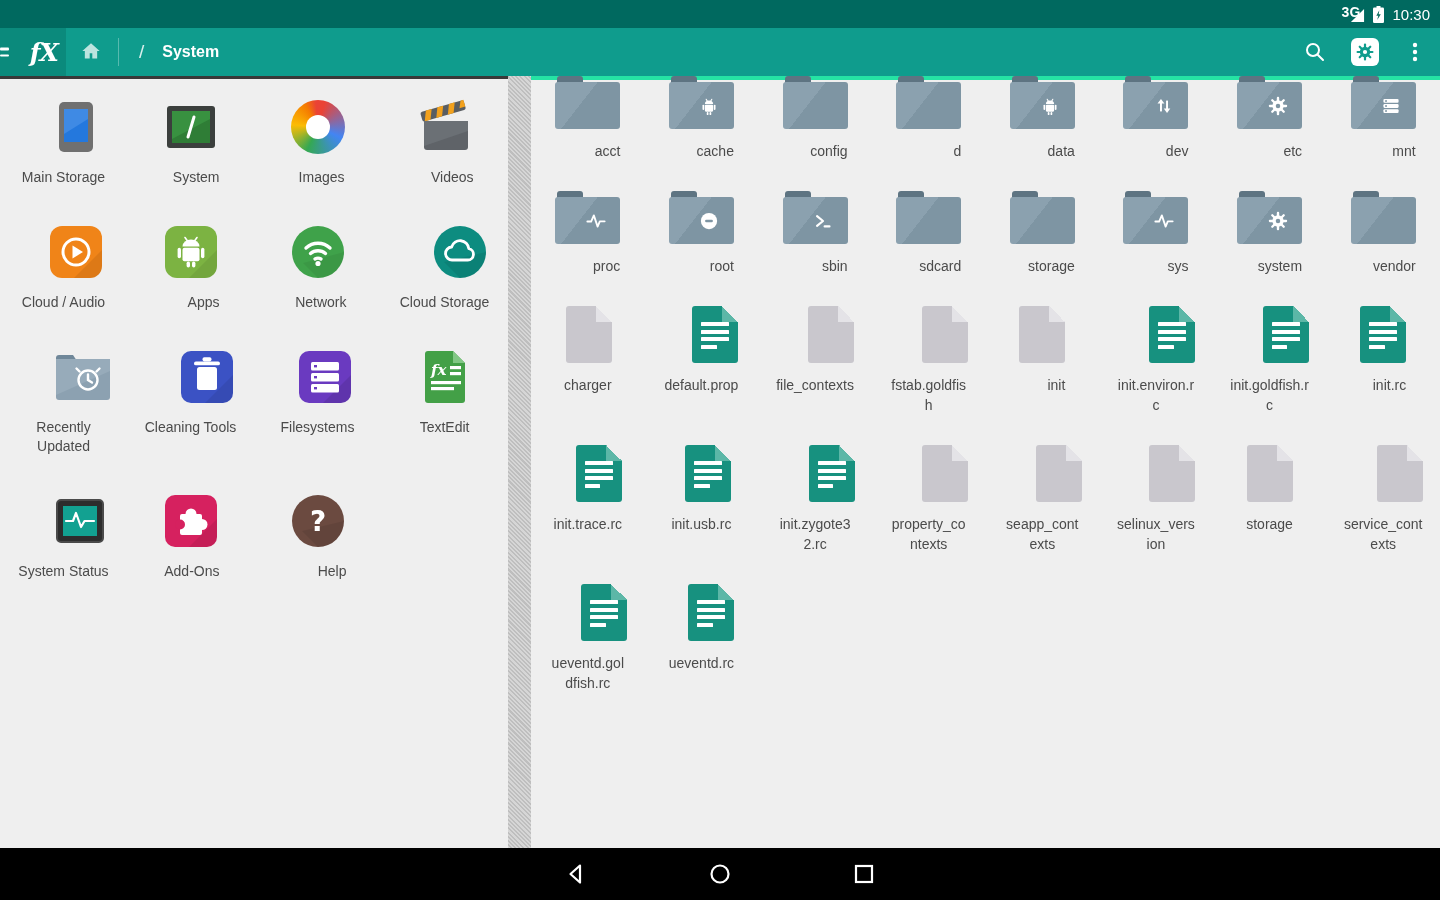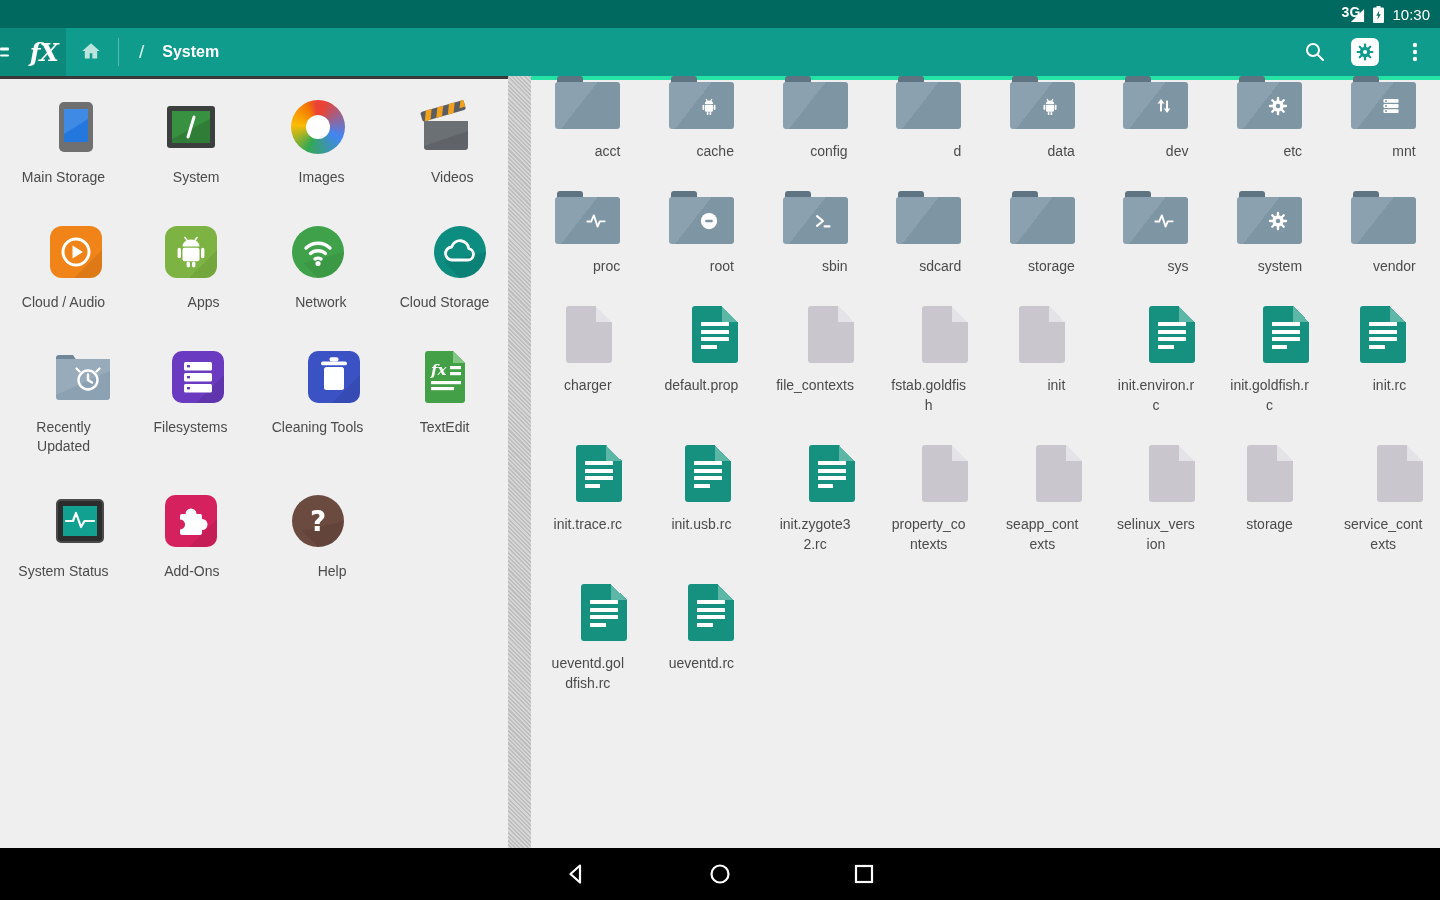--- a/index.html
+++ b/index.html
@@ -275,49 +275,49 @@
                 <path d="M36 24.5V30l4 2.5"></path>
                 <path d="M27.5 21.5l-3-3M44.5 21.5l3-3"></path>
               </g>
             </svg>
           </span>
           <span class="s-label">Recently Updated</span>
         </div>
         <div class="shortcut">
           <span class="s-icon">
             <svg width="58" height="58" viewBox="0 0 58 58">
+              <rect x="3" y="3" width="52" height="52" rx="10" fill="#3b52c4"></rect>
+              <path d="M55 27v18a10 10 0 0 1-10 10H27z" fill="rgba(0,0,0,.08)"></path>
+              <g fill="#fff">
+                <rect x="19" y="19" width="20" height="23" rx="2.5"></rect>
+                <rect x="16" y="13.5" width="26" height="3.8" rx="1.9"></rect>
+                <rect x="24.5" y="9.2" width="9" height="4.2" rx="1.8"></rect>
+              </g>
+            </svg>
+          </span>
+          <span class="s-label">Cleaning Tools</span>
+        </div>
+        <div class="shortcut">
+          <span class="s-icon">
+            <svg width="58" height="58" viewBox="0 0 58 58">
               <rect x="3" y="3" width="52" height="52" rx="10" fill="#6a3ac0"></rect>
               <path d="M55 27v18a10 10 0 0 1-10 10H27z" fill="rgba(0,0,0,.1)"></path>
               <g fill="#fff">
                 <rect x="15" y="14" width="28" height="8.5" rx="1.5"></rect>
                 <rect x="15" y="25" width="28" height="8.5" rx="1.5"></rect>
                 <rect x="15" y="36" width="28" height="8.5" rx="1.5"></rect>
               </g>
               <g fill="#6a3ac0">
                 <rect x="18" y="17" width="3" height="2.4"></rect>
                 <rect x="18" y="28" width="3" height="2.4"></rect>
                 <rect x="18" y="39" width="3" height="2.4"></rect>
               </g>
             </svg>
           </span>
           <span class="s-label">Filesystems</span>
-        </div>
-        <div class="shortcut">
-          <span class="s-icon">
-            <svg width="58" height="58" viewBox="0 0 58 58">
-              <rect x="3" y="3" width="52" height="52" rx="10" fill="#3b52c4"></rect>
-              <path d="M55 27v18a10 10 0 0 1-10 10H27z" fill="rgba(0,0,0,.08)"></path>
-              <g fill="#fff">
-                <rect x="19" y="19" width="20" height="23" rx="2.5"></rect>
-                <rect x="16" y="13.5" width="26" height="3.8" rx="1.9"></rect>
-                <rect x="24.5" y="9.2" width="9" height="4.2" rx="1.8"></rect>
-              </g>
-            </svg>
-          </span>
-          <span class="s-label">Cleaning Tools</span>
         </div>
         <div class="shortcut">
           <span class="s-icon">
             <svg width="50" height="58" viewBox="0 0 50 58">
               <path d="M5 6a3 3 0 0 1 3-3h25l12 12v37a3 3 0 0 1-3 3H8a3 3 0 0 1-3-3z" fill="#43a047"></path>
               <path d="M33 3l12 12H33z" fill="#81c784"></path>
               <text x="11" y="27" font-size="15" font-style="italic" font-weight="bold" fill="#fff" font-family="DejaVu Serif,serif">fx</text>
               <g fill="#fff">
                 <rect x="30" y="18" width="11" height="3.2"></rect>
                 <rect x="30" y="24" width="11" height="3.2"></rect>

